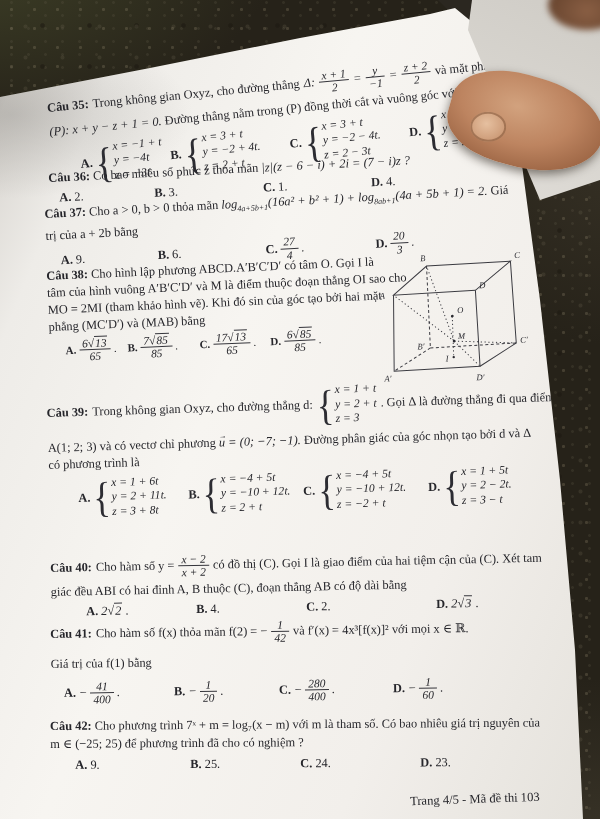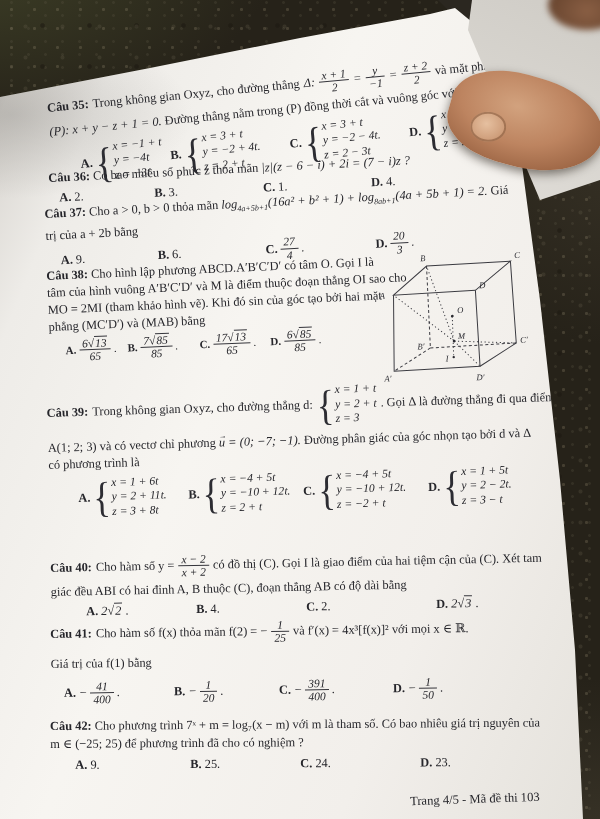--- a/index.html
+++ b/index.html
@@ -395,21 +395,21 @@
           </span>
       </div>
     </div>
 
     <div class="q" style="top:622px;left:50px;width:505px;transform:rotate(-0.8deg);">
       <div class="fx">
         <b class="lbl">Câu 41:</b>
         <span>Cho hàm số f(x) thỏa mãn f(2) = −</span>
         <span class="frac">
             <span class="num">1</span>
-            <span class="den">25</span>
+            <span class="den">42</span>
           </span>
         <span>và f′(x) = 4x³[f(x)]² với mọi x ∈ ℝ.</span>
       </div>
       <div class="line" style="margin-top:8px;"><span>Giá trị của f(1) bằng</span></div>
       <div class="opt-row" style="margin-top:8px;padding-left:13px;">
         <span class="opt" style="width:110px;">
             <b class="ol">A.</b>
             <span class="m">−</span>
             <span class="frac">
               <span class="num">41</span>
@@ -423,31 +423,31 @@
             <span class="frac">
               <span class="num">1</span>
               <span class="den">20</span>
             </span>
             <span>.</span>
           </span>
         <span class="opt" style="width:114px;">
             <b class="ol">C.</b>
             <span class="m">−</span>
             <span class="frac">
-              <span class="num">391</span>
+              <span class="num">280</span>
               <span class="den">400</span>
             </span>
             <span>.</span>
           </span>
         <span class="opt">
             <b class="ol">D.</b>
             <span class="m">−</span>
             <span class="frac">
               <span class="num">1</span>
-              <span class="den">50</span>
+              <span class="den">60</span>
             </span>
             <span>.</span>
           </span>
       </div>
     </div>
 
     <div class="q" style="top:718px;left:50px;width:510px;transform:rotate(-0.4deg);">
       <div class="line">
         <b class="lbl">Câu 42:</b>
         <span>Cho phương trình 7ˣ + m = log₇(x − m) với m là tham số. Có bao nhiêu giá trị nguyên của</span>

